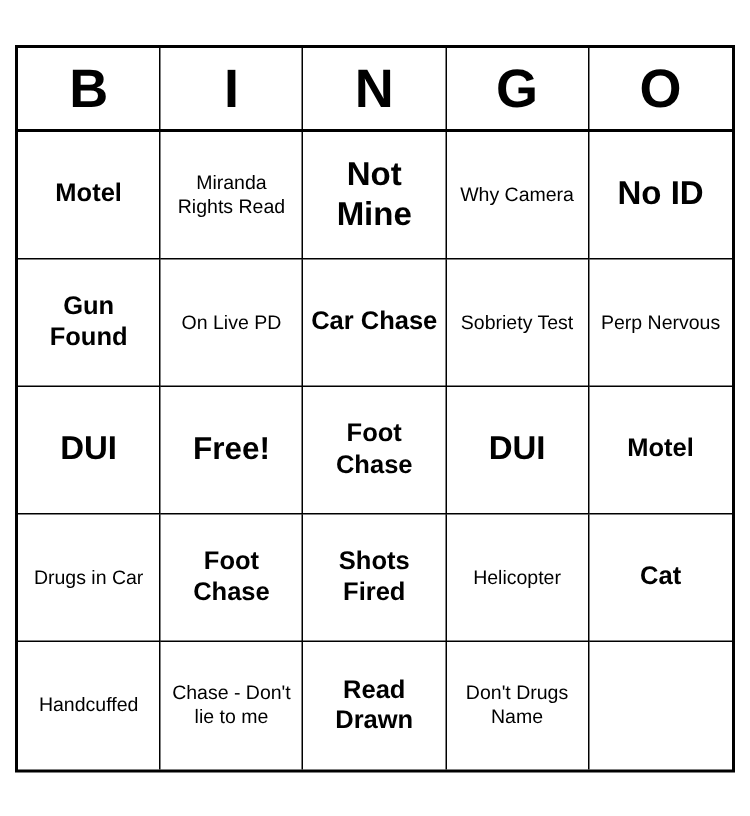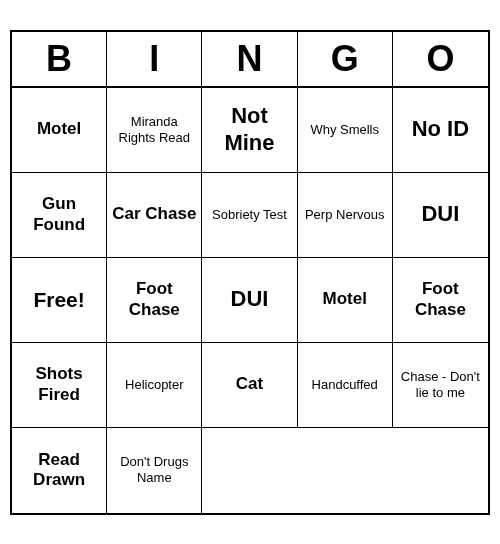--- a/index.html
+++ b/index.html
@@ -70,31 +70,33 @@
   <div class="bingo-letter">B</div>
       <div class="bingo-letter">I</div>
       <div class="bingo-letter">N</div>
       <div class="bingo-letter">G</div>
       <div class="bingo-letter">O</div>
     </div>
   <div class="bingo-grid">
   <div class="cell cell-medium">Motel</div>
       <div class="cell">Miranda Rights Read</div>
       <div class="cell cell-large">Not Mine</div>
-      <div class="cell">Why Smells</div>
+      <div class="cell">Why Camera</div>
       <div class="cell cell-large">No ID</div>
       <div class="cell cell-medium">Gun Found</div>
+      <div class="cell">On Live PD</div>
       <div class="cell cell-medium">Car Chase</div>
       <div class="cell">Sobriety Test</div>
       <div class="cell">Perp Nervous</div>
       <div class="cell cell-large">DUI</div>
       <div class="cell cell-free">Free!</div>
       <div class="cell cell-medium">Foot Chase</div>
       <div class="cell cell-large">DUI</div>
       <div class="cell cell-medium">Motel</div>
+      <div class="cell">Drugs in Car</div>
       <div class="cell cell-medium">Foot Chase</div>
       <div class="cell cell-medium">Shots Fired</div>
       <div class="cell">Helicopter</div>
       <div class="cell cell-medium">Cat</div>
       <div class="cell">Handcuffed</div>
       <div class="cell">Chase - Don't lie to me</div>
       <div class="cell cell-medium">Read Drawn</div>
       <div class="cell">Don't Drugs Name</div>
     </div>
 </div>

